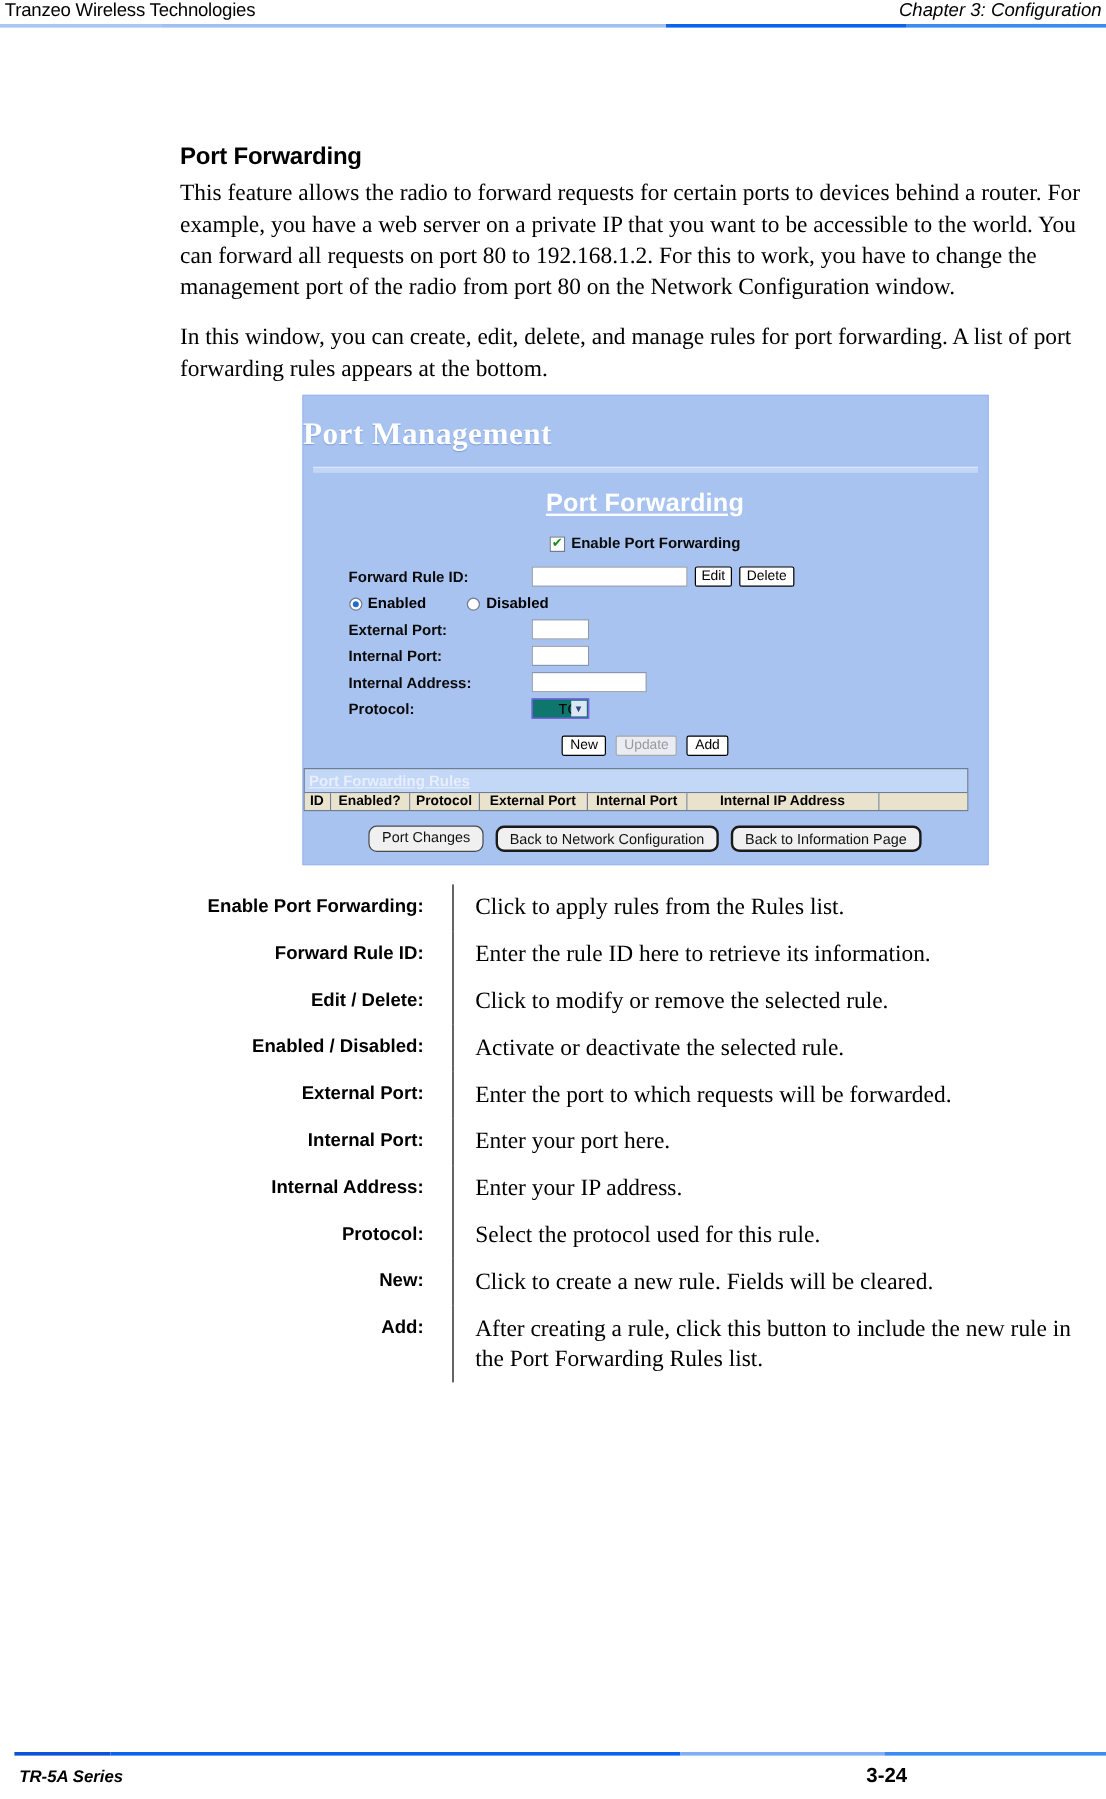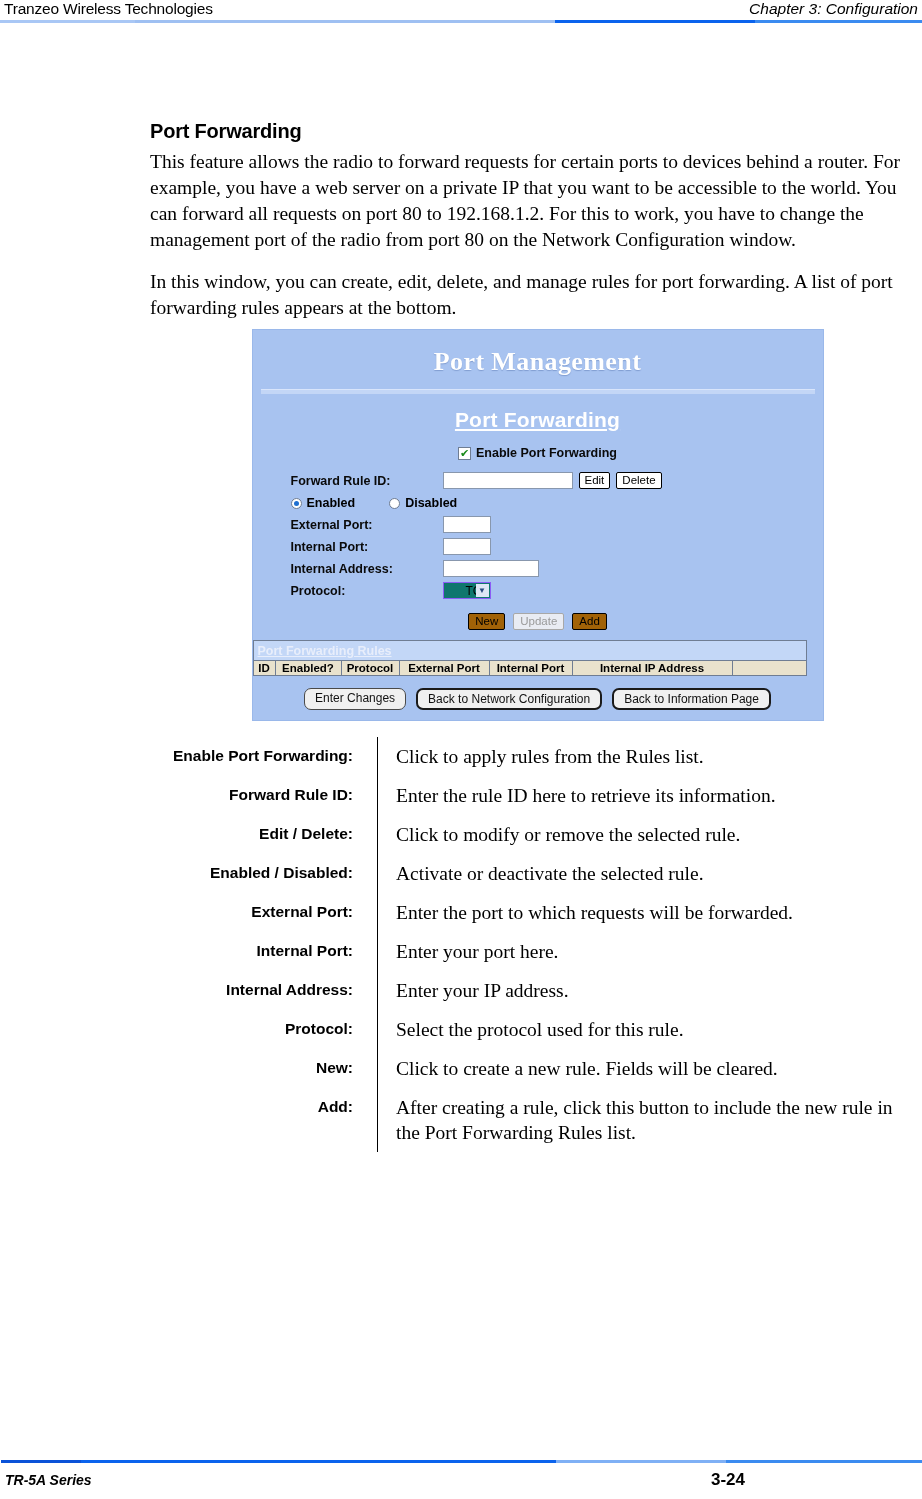--- a/index.html
+++ b/index.html
@@ -28,21 +28,21 @@
     font-style: italic; font-size: 15.5px; color: #000;
   }
   .hdr-rule { position:absolute; left:0; top:20px; width:922px; height:3px; }
   .hdr-rule i { position:absolute; top:0; height:3px; display:block; }
   .hdr-rule .seg-a { left:0;    width:135px; background:#a9c7f5; }
   .hdr-rule .seg-b { left:135px; width:420px; background:#9fc0f2; }
   .hdr-rule .seg-c { left:555px; width:200px; background:#0a63ed; }
   .hdr-rule .seg-d { left:755px; width:167px; background:#3b8bf0; }
 
   
-  .page-footer { position:absolute; left:1px; top:1460px; width:748px; height:39px; }
+  .page-footer { position:absolute; left:12px; top:1460px; width:748px; height:39px; }
   .ftr-rule { position:absolute; left:0; top:0px; width:922px; height:3px; }
   .ftr-rule i { position:absolute; top:0; height:3px; display:block; }
   .ftr-rule .seg-a { left:0;    width:80px;  background:#0a52d8; }
   .ftr-rule .seg-b { left:80px; width:475px; background:#0a63ed; }
   .ftr-rule .seg-c { left:555px; width:170px; background:#7fb0f5; }
   .ftr-rule .seg-d { left:725px; width:197px; background:#3b8bf0; }
   .ftr-left {
     position:absolute; left:4px; top:12px;
     font-family:"Liberation Sans", sans-serif; font-style:italic;
     font-weight:bold; font-size:14px;
@@ -70,21 +70,21 @@
   
   .shot {
     position:relative;
     width:572px; height:392px;
     margin: 8px auto 0 auto;
     background:#a8c3f0;
     border:1px solid #9ab8ea;
     font-family:"Liberation Sans", sans-serif;
   }
   .shot-title {
-    text-align:center; color:#ffffff;
+    text-align:left; color:#ffffff;
     font-family:"Liberation Serif", serif;
     font-weight:bold; font-size:26px;
     padding-top:17px; letter-spacing:0.4px;
     text-shadow: 0 1px 1px rgba(80,110,170,0.45);
   }
   .shot-divider { margin:12px 8px 0 8px; height:5px; background:#c3d6f6; border-top:1px solid #d9e5fb; }
   .shot-sub {
     text-align:center; color:#ffffff; font-weight:bold; font-size:21px;
     margin-top:14px; text-decoration:underline; letter-spacing:0.2px;
   }
@@ -123,21 +123,21 @@
     color:#000; position:relative;justify-content:flex-end;
   }
   .sel .arrow {
     position:absolute; right:1px; top:1px; width:13px; height:13px;
     background:#dde6f4; display:flex; align-items:center; justify-content:center;
     font-size:8px; color:#2a4a80;
   }
 
   .mid-btns { display:flex; justify-content:center; gap:8px; margin-top:14px; }
   .mbtn {
-    background:#a16207;border:1px solid #000;font-size:11.5px;
+    background:#ffffff;border:1px solid #000;font-size:11.5px;
     padding:0 6px; border-radius:2px; line-height:15px; color:#000;
   }
   .mbtn.disabled { color:#9a9a9a; border-color:#a8a8a8; background:#e9ecf3; }
 
   .rules-box { margin:10px 16px 0 0; border:1px solid #6f7d93; background:#c3d7f7; }
   .rules-title {
     color:#e8eefb; font-weight:bold; font-size:12.5px;
     padding:3px 4px 2px 4px; text-decoration:underline;
   }
   .rules-head { display:flex; border-top:1px solid #6f7d93; }
@@ -259,21 +259,21 @@
         <div class="c-en">Enabled?</div>
         <div class="c-pr">Protocol</div>
         <div class="c-ep">External Port</div>
         <div class="c-ip">Internal Port</div>
         <div class="c-ia">Internal IP Address</div>
         <div class="c-sp"></div>
       </div>
     </div>
 
     <div class="bot-btns">
-      <span class="bbtn">Enter Changes</span>
+      <span class="bbtn">Port Changes</span>
       <span class="bbtn strong">Back to Network Configuration</span>
       <span class="bbtn strong">Back to Information Page</span>
     </div>
 
   </div>
 
   <table class="deftable">
     <tbody>
       <tr>
         <td class="term">Enable Port Forwarding:</td>

